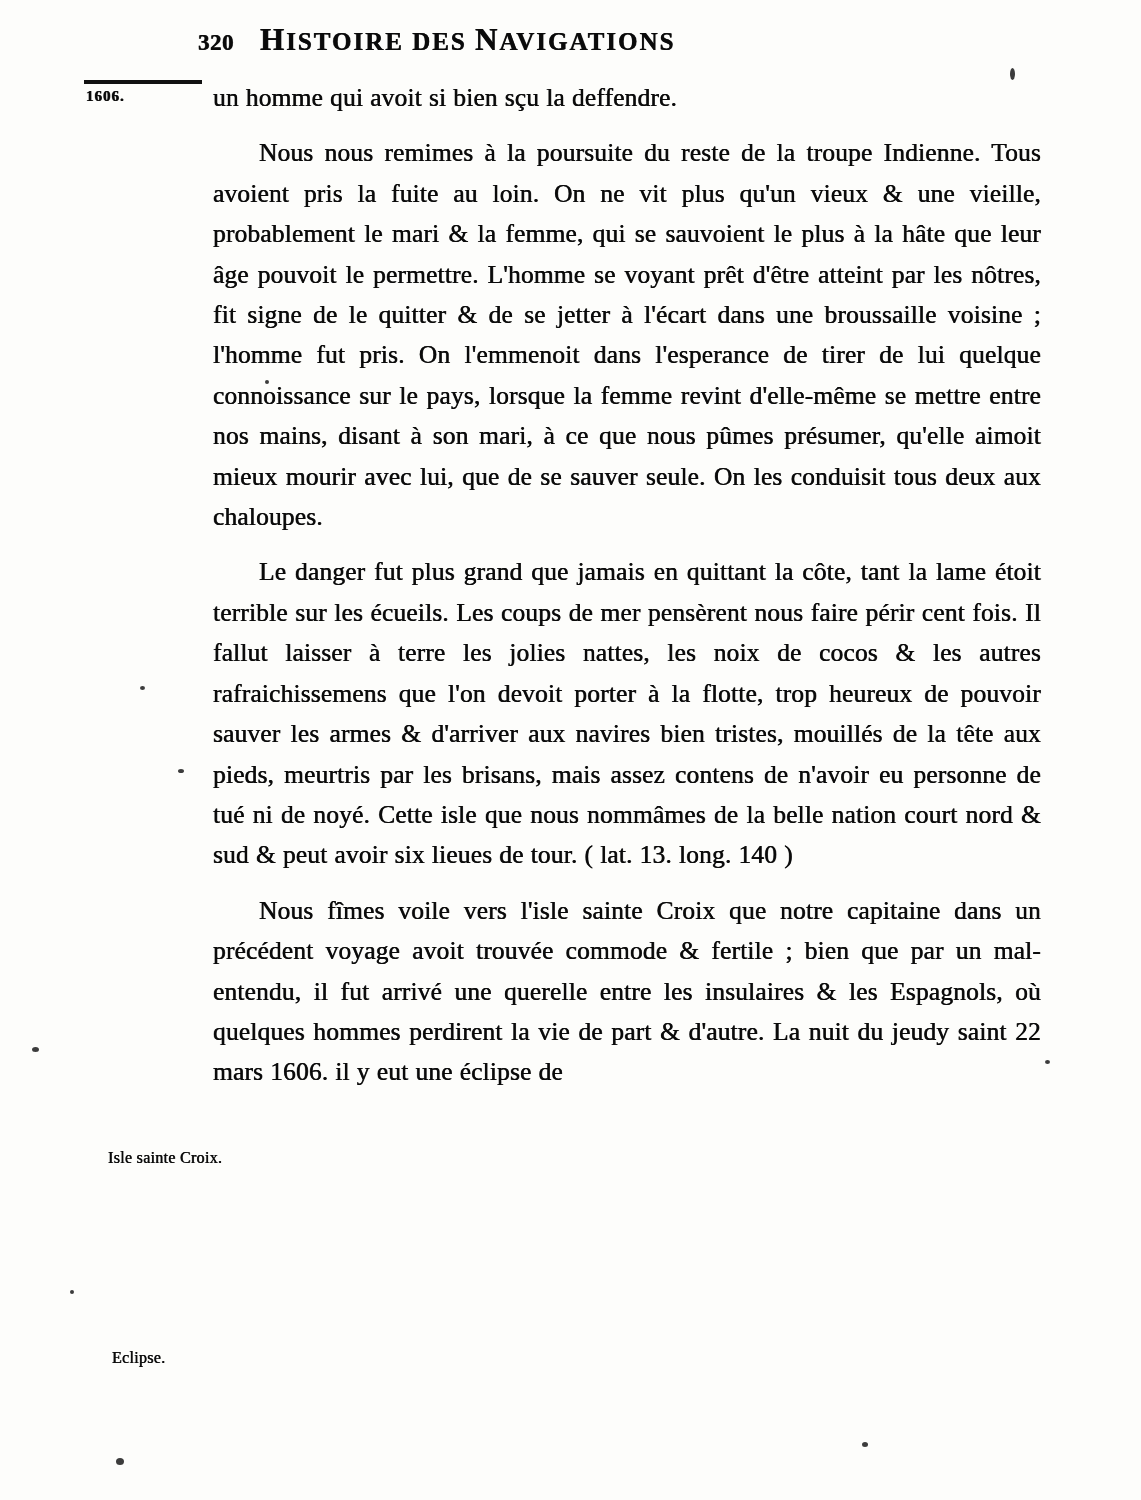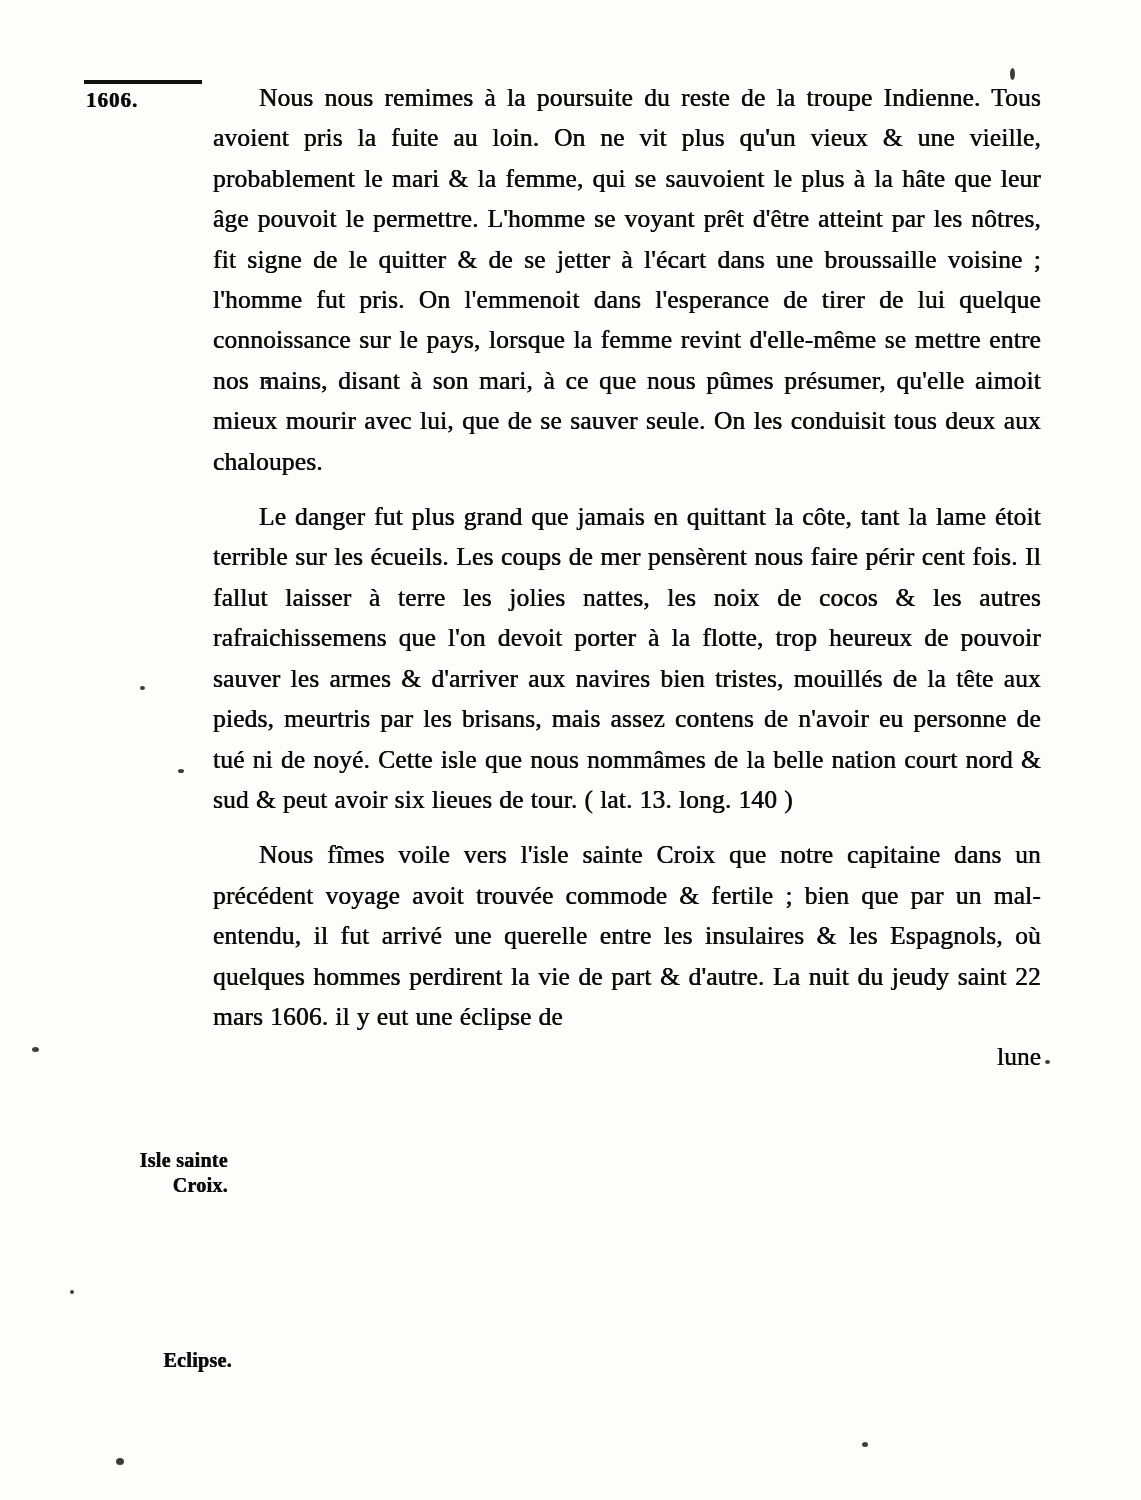--- a/index.html
+++ b/index.html
@@ -64,32 +64,31 @@
     left: 84px;
     top: 80px;
     width: 118px;
     height: 4px;
     background: #111;
   }
   .year-note {
     position: absolute;
     left: 86px;
     top: 88px;
-    font-size: 21px;
+    font-size: 15px;
     font-weight: bold;
     letter-spacing: 1px;
   }
   .margin-note {
     position: absolute;
-    font-size: 20px;
-    font-weight: bold;
+    font-size: 16px;
+    font-weight: normal;
     line-height: 1.25;
     width: 120px;
     letter-spacing: 0.3px;
-    text-align: right;
   }
   .margin-note.note-1 { left: 108px; top: 1148px; }
   .margin-note.note-2 { left: 112px; top: 1348px; }
 
   
   .body-col {
     position: absolute;
     left: 213px;
     top: 78px;
     width: 828px;
@@ -116,34 +115,38 @@
   
   .para, .last-line, .running-title, .folio, .year-note, .margin-note {
     text-shadow: 0.4px 0 0 rgba(0,0,0,0.65), -0.4px 0 0 rgba(0,0,0,0.35), 0 0.4px 0 rgba(0,0,0,0.45);
   }
 </style>
 </head>
 <body>
 
 <div class="page">
 
+  <div class="header">
+    <span class="folio">320</span>
+    <span class="running-title"><span class="big">H</span><span>ISTOIRE DES </span><span class="big">N</span><span>AVIGATIONS</span></span>
+  </div>
 
   <div class="rule"></div>
   <div class="year-note">1606.</div>
   <div class="margin-note note-1">Isle sainte Croix.</div>
   <div class="margin-note note-2">Eclipse.</div>
 
   <div class="body-col">
+    <p class="para">un homme qui avoit si bien sçu la deffendre.</p>
     <p class="para indent">Nous nous remimes à la poursuite du reste de la troupe Indienne. Tous avoient pris la fuite au loin. On ne vit plus qu'un vieux &amp; une vieille, probablement le mari &amp; la femme, qui se sauvoient le plus à la hâte que leur âge pouvoit le permettre. L'homme se voyant prêt d'être atteint par les nôtres, fit signe de le quitter &amp; de se jetter à l'écart dans une broussaille voisine ; l'homme fut pris. On l'emmenoit dans l'esperance de tirer de lui quelque connoissance sur le pays, lorsque la femme revint d'elle-même se mettre entre nos mains, disant à son mari, à ce que nous pûmes présumer, qu'elle aimoit mieux mourir avec lui, que de se sauver seule. On les conduisit tous deux aux chaloupes.</p>
     <p class="para indent">
       <span>Le danger fut plus grand que jamais en quittant la côte, tant la lame étoit terrible sur les écueils. Les coups de mer pensèrent nous faire périr cent fois. Il fallut laisser à terre les jolies nattes, les noix de cocos &amp; les autres rafraichissemens que l'on devoit porter à la flotte, trop heureux de pouvoir sauver les armes &amp; d'arriver aux navires bien tristes, mouillés de la tête aux pieds, meurtris par les brisans, mais assez contens de n'avoir eu personne de tué ni de noyé. Cette isle que nous nommâmes de </span><span class="italic">la belle nation</span><span> court nord &amp; sud &amp; peut avoir six lieues de tour.</span>
       <span class="italic">( lat. 13. long. 140 )</span>
     </p>
     <p class="para indent">Nous fîmes voile vers l'isle sainte Croix que notre capitaine dans un précédent voyage avoit trouvée commode &amp; fertile ; bien que par un mal-entendu, il fut arrivé une querelle entre les insulaires &amp; les Espagnols, où quelques hommes perdirent la vie de part &amp; d'autre. La nuit du jeudy saint 22 mars 1606. il y eut une éclipse de</p>
-    <p class="last-line">lune</p>
   </div>
 
   <div class="speck" style="left:32px; top:1047px; width:7px; height:5px;"></div>
   <div class="speck" style="left:116px; top:1458px; width:8px; height:7px;"></div>
   <div class="speck" style="left:862px; top:1442px; width:6px; height:5px;"></div>
   <div class="speck" style="left:178px; top:769px; width:6px; height:4px;"></div>
   <div class="speck" style="left:265px; top:380px; width:4px; height:4px;"></div>
   <div class="speck" style="left:140px; top:686px; width:5px; height:4px;"></div>
   <div class="speck" style="left:1045px; top:1060px; width:5px; height:4px;"></div>
   <div class="speck" style="left:1010px; top:68px; width:5px; height:12px;"></div>

